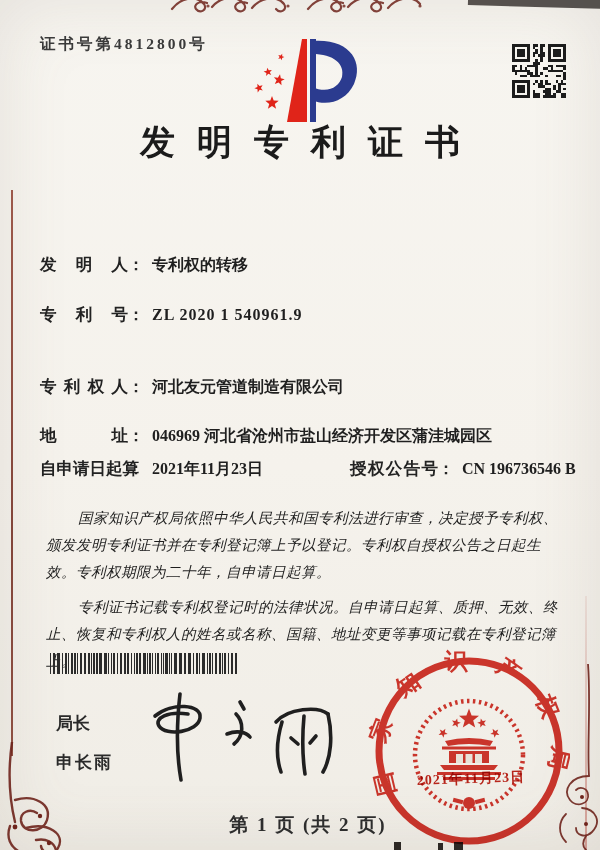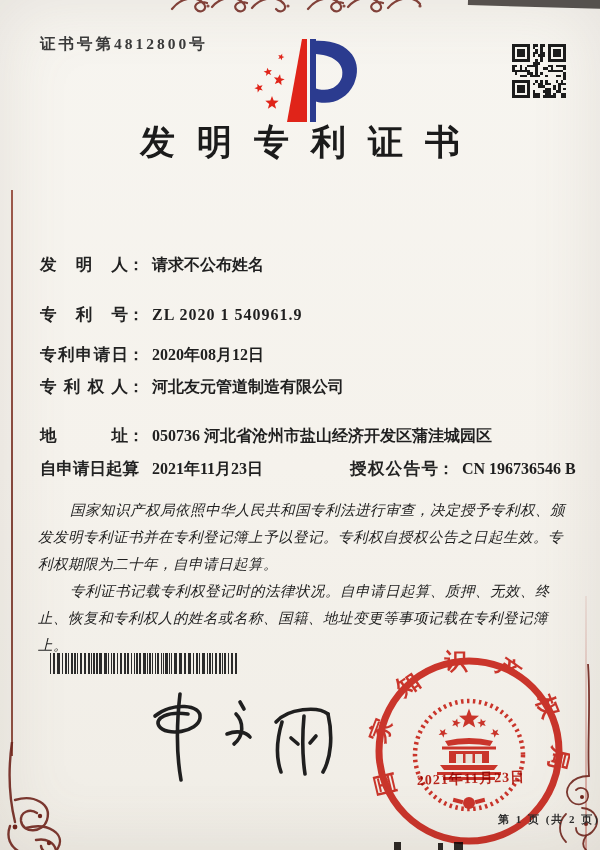--- a/index.html
+++ b/index.html
@@ -20,39 +20,39 @@
   .field-row{position:absolute;left:40px;right:24px;height:22px;font-size:16px;white-space:nowrap;}
   .flabel{display:inline-block;width:88px;font-weight:700;font-size:16.5px;color:#222;
     text-align:justify;text-align-last:justify;vertical-align:bottom;}
   .fcolon{font-weight:700;margin-right:8px;}
   .fvalue{font-weight:600;color:#1f1f1f;}
   .r1{top:202px}.r2{top:254px}.r3{top:304px}.r4{top:344px}.r5{top:376px}.r6{top:425px}.r7{top:458px}
   .r3 .fvalue{letter-spacing:1px;}
   .grant-group{position:absolute;left:310px;top:0;}
   
   .body-text{position:absolute;left:38px;right:32px;top:497px;}
-  .body-text p{margin:0;font-size:14.5px;line-height:27px;text-indent:2.2em;
+  .body-text p{margin:8px;font-size:14.5px;line-height:27px;text-indent:2.2em;
     color:#1e1e1e;font-style:italic;letter-spacing:.5px;}
   
   .barcode{position:absolute;left:50px;top:653px;width:190px;height:21px;}
   
   .signer{position:absolute;left:56px;top:712px;font-family:"Liberation Sans","DejaVu Sans",sans-serif;
     font-weight:700;color:#2a2a2a;}
   .signer .s-title{font-size:17px;display:block;}
   .signer .s-name{font-size:17px;display:block;margin-top:16px;letter-spacing:2px;}
   .signature-svg{position:absolute;left:128px;top:680px;width:215px;height:112px;}
   
   .seal{position:absolute;left:368px;top:648px;width:202px;height:202px;opacity:.93;
     mix-blend-mode:multiply;}
   .seal-date{position:absolute;left:388px;top:770px;width:166px;text-align:center;
     font-size:14px;font-weight:700;color:#c2271d;letter-spacing:1px;
     transform:rotate(-2deg);mix-blend-mode:multiply;}
   
-  .footer-page{position:absolute;left:16px;right:0;top:812px;text-align:right;
-    font-size:11px;font-weight:600;color:#2d2d2d;letter-spacing:2px;}
+  .footer-page{position:absolute;left:16px;right:0;top:812px;text-align:center;
+    font-size:19px;font-weight:600;color:#2d2d2d;letter-spacing:2px;}
   
   .orn-top{position:absolute;left:168px;top:-7px;width:256px;height:24px;}
   .dark-strip{position:absolute;left:468px;top:-4px;width:140px;height:11px;
     background:#45403d;transform:rotate(1.6deg);opacity:.9;}
   .edge-left-line{position:absolute;left:11px;top:190px;width:2px;height:566px;
     background:linear-gradient(180deg,#8e3f30,#6f281d 60%,#7d3527);opacity:.85;}
   .edge-right-line{position:absolute;left:585px;top:596px;width:1.6px;height:254px;
     background:linear-gradient(180deg,rgba(201,130,120,.15),rgba(190,105,95,.6));}
   .orn-bl{position:absolute;left:-4px;top:742px;width:88px;height:112px;}
   .orn-br{position:absolute;left:538px;top:664px;width:64px;height:186px;}
@@ -270,33 +270,30 @@
         <path d="M34.0,62.0L35.7,66.6L40.7,66.8L36.8,69.9L38.1,74.7L34.0,71.9L29.9,74.7L31.2,69.9L27.3,66.8L32.3,66.6Z" fill="#e02419"></path>
       </g>
     <polygon points="64,5 69,5 69,88 49,88" fill="#e02419"></polygon>
     <polygon points="72,5 78,5 78,88 72,88" fill="#2b3b8f"></polygon>
     <path fill="#2b3b8f" fill-rule="evenodd" d="M74,7 C112,4 126,28 116,50 C108,67 89,73 74,66 L74,53 C90,60 101,53 104,43 C107,30 96,20 74,20 Z"></path>
   </svg>
 
   <div class="title">发明专利证书</div>
 
   <div class="field-row r2">
-    <span class="flabel">发明人</span><span class="fcolon">：</span><span class="fvalue">请求不公布姓名</span>
+    <span class="flabel">发明人</span><span class="fcolon">：</span><span class="fvalue">专利权的转移</span>
   </div>
   <div class="field-row r3">
     <span class="flabel">专利号</span><span class="fcolon">：</span><span class="fvalue">ZL 2020 1 540961.9</span>
   </div>
-  <div class="field-row r4">
-    <span class="flabel">专利申请日</span><span class="fcolon">：</span><span class="fvalue">2020年08月12日</span>
-  </div>
   <div class="field-row r5">
     <span class="flabel">专利权人</span><span class="fcolon">：</span><span class="fvalue">河北友元管道制造有限公司</span>
   </div>
   <div class="field-row r6">
-    <span class="flabel">地址</span><span class="fcolon">：</span><span class="fvalue">050736 河北省沧州市盐山经济开发区蒲洼城园区</span>
+    <span class="flabel">地址</span><span class="fcolon">：</span><span class="fvalue">046969 河北省沧州市盐山经济开发区蒲洼城园区</span>
   </div>
   <div class="field-row r7">
     <span class="flabel">自申请日起算</span><span class="fcolon">：</span><span class="fvalue">2021年11月23日</span>
     <span class="grant-group">
       <span class="flabel">授权公告号</span><span class="fcolon">：</span><span class="fvalue">CN 196736546 B</span>
     </span>
   </div>
 
   <div class="body-text">
     <p>国家知识产权局依照中华人民共和国专利法进行审查，决定授予专利权、颁发发明专利证书并在专利登记簿上予以登记。专利权自授权公告之日起生效。专利权期限为二十年，自申请日起算。</p>
@@ -358,20 +355,24 @@
         <rect x="165" y="0" width="2" height="21"></rect>
         <rect x="169" y="0" width="2" height="21"></rect>
         <rect x="172" y="0" width="1" height="21"></rect>
         <rect x="174" y="0" width="2" height="21"></rect>
         <rect x="178" y="0" width="1" height="21"></rect>
         <rect x="181" y="0" width="2" height="21"></rect>
         <rect x="185" y="0" width="2" height="21"></rect>
       </g>
   </svg>
 
+  <div class="signer">
+    <span class="s-title">局长</span>
+    <span class="s-name">申长雨</span>
+  </div>
 
   <svg class="signature-svg" viewBox="0 0 215 112">
     <g fill="none" stroke="#1f1f1f" stroke-width="3.6" stroke-linecap="round" stroke-linejoin="round">
       <path d="M52,14 C49,40 48,72 53,100"></path>
       <path d="M27,36 C44,22 74,24 72,38 C70,52 38,57 31,46 C26,38 40,31 60,34"></path>
       <path d="M108,34 C116,42 116,56 106,64"></path>
       <path d="M99,54 C109,50 118,52 122,57"></path>
       <path d="M112,22 l4,7"></path>
       <path d="M148,42 C160,28 190,26 200,34"></path>
       <path d="M154,42 C148,62 148,78 153,92"></path>

